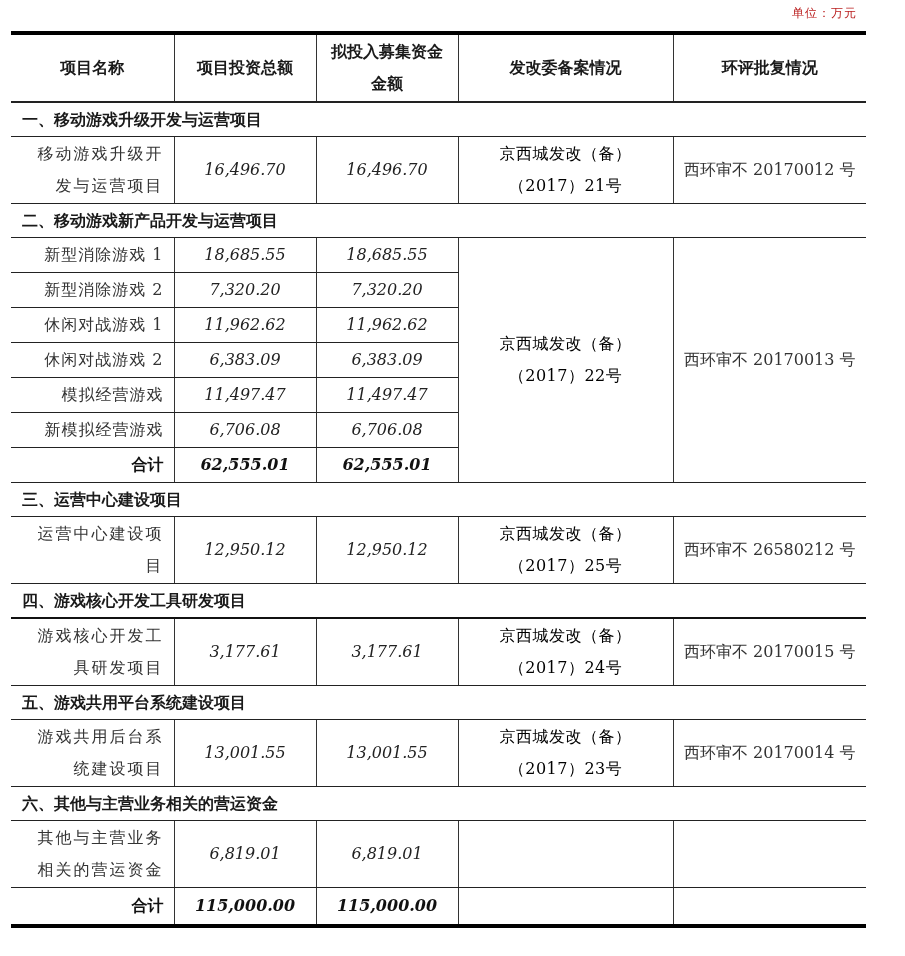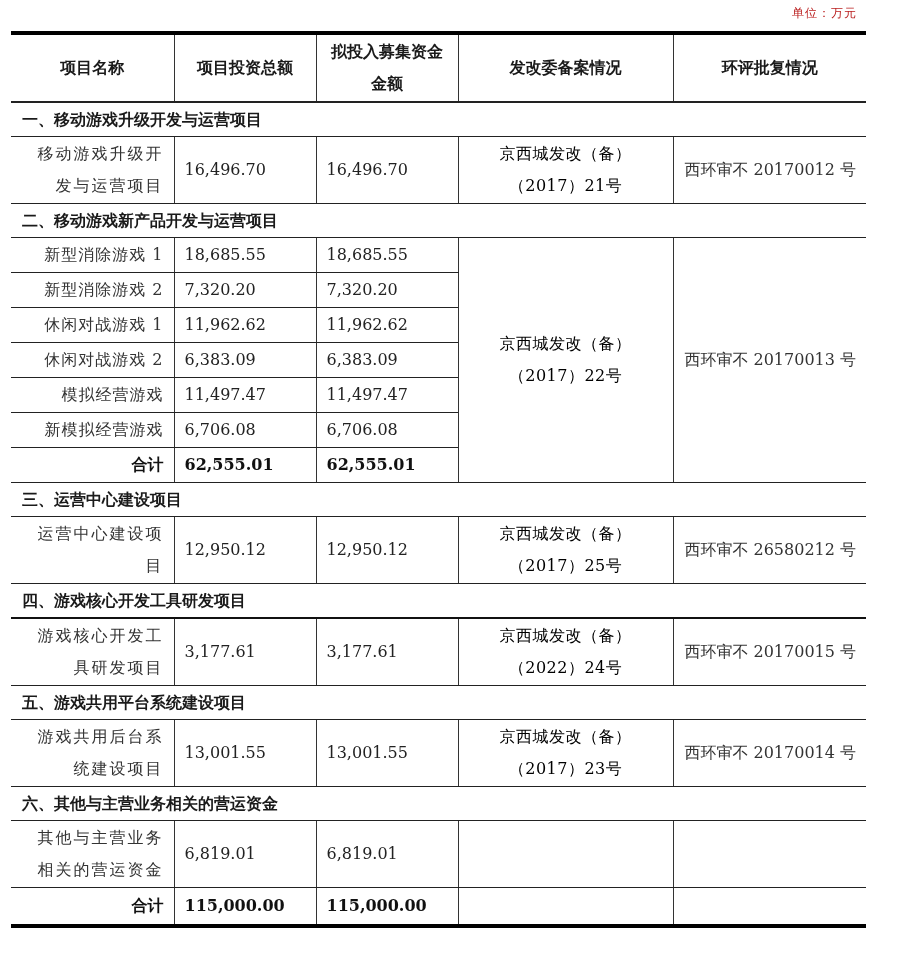--- a/index.html
+++ b/index.html
@@ -74,23 +74,23 @@
     padding-left: 11px;
     line-height: 33px;
   }
   tr.section.thick-bottom td { border-bottom: 2px solid #111; }
 
   
   tr.item td { height: 34px; }
   tr.item.tall td { height: 66px; }
   td.name { text-align: right; color: #333; letter-spacing: 2px; }
   td.name.tight { letter-spacing: 1px; }
-  td.num { text-align: left; color: #222; }
+  td.num { text-align: center; color: #222; font-style: italic; }
   td.filing { text-align: center; color: #000000; letter-spacing: 0.5px; line-height: 32px; }
-  td.env { text-align: right; color: #333; padding-left: 12px; margin-top: 6px; }
+  td.env { text-align: center; color: #333; padding-left: 12px; margin-top: 6px; }
 
   tr.subtotal td { height: 34px; font-weight: bold; }
   tr.subtotal td.name { font-family: "DejaVu Sans", "Liberation Sans", sans-serif; letter-spacing: 0; color: #111; }
   tr.subtotal td.num { color: #111; margin-left: 30px; }
 
   tr.total td {
     height: 36px;
     font-weight: bold;
     border-bottom: 4px solid #000;
   }
@@ -183,21 +183,21 @@
       <td class="env">西环审不 26580212 号</td>
     </tr>
 
     <tr class="section thick-bottom">
       <td colspan="5">四、游戏核心开发工具研发项目</td>
     </tr>
     <tr class="item tall">
       <td class="name">游戏核心开发工具研发项目</td>
       <td class="num">3,177.61</td>
       <td class="num">3,177.61</td>
-      <td class="filing">京西城发改（备）（2022）24号</td>
+      <td class="filing">京西城发改（备）（2017）24号</td>
       <td class="env">西环审不 20170015 号</td>
     </tr>
 
     <tr class="section">
       <td colspan="5">五、游戏共用平台系统建设项目</td>
     </tr>
     <tr class="item tall">
       <td class="name">游戏共用后台系统建设项目</td>
       <td class="num">13,001.55</td>
       <td class="num">13,001.55</td>

